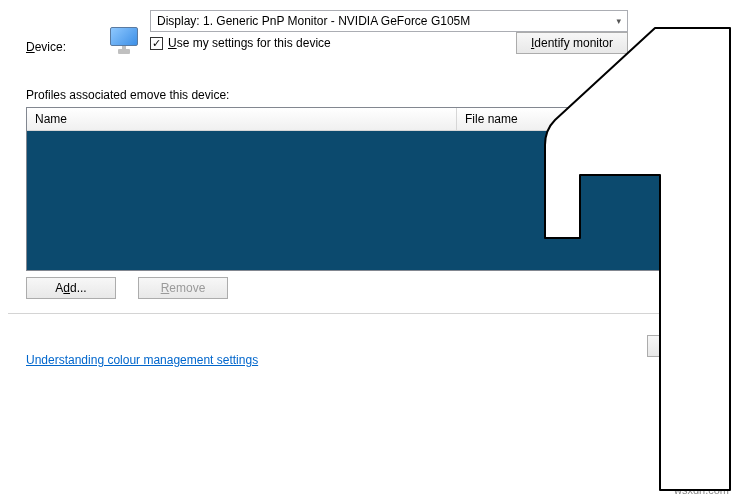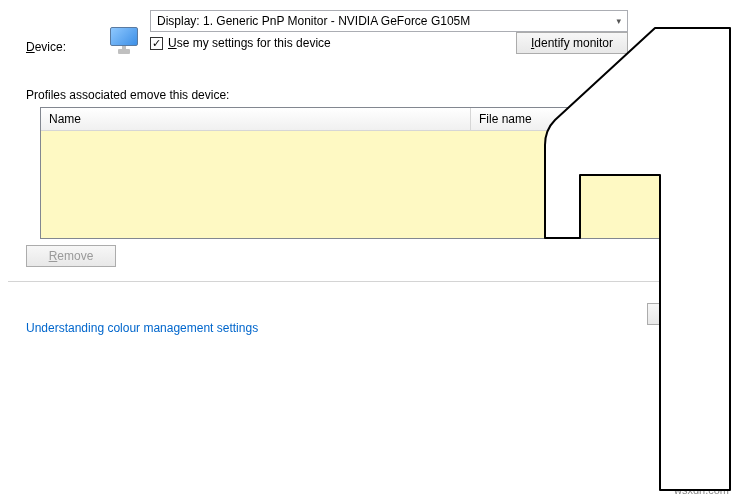--- a/index.html
+++ b/index.html
@@ -105,29 +105,30 @@
       border: 1px solid #acacac;
       background: linear-gradient(#f7f7f7,#e8e8e8);
       display: inline-flex;
       align-items: center;
       justify-content: center;
       color: #000;
       cursor: default;
     }
     .btn.disabled {
       color: #9a9a9a;
+      margin-left: 18px;
     }
     .profiles-label {
       margin: 34px 0 5px 18px;
     }
     .listview {
-      margin: 0 10px 0 32px;
+      margin: 0 10px 0 18px;
       border: 1px solid #828790;
-      height: 132px;
-      background: #fef9c3;
+      height: 164px;
+      background: #0c4a6e;
       width: 640px;
     }
     .lv-header {
       display: flex;
       height: 23px;
       background: linear-gradient(#fff,#f0f0f0);
       border-bottom: 1px solid #d6d6d6;
     }
     .lv-col {
       border-right: 1px solid #d6d6d6;
@@ -150,20 +151,21 @@
       border-top: 1px solid #d4d4d4;
     }
     .bottom-row {
       display: flex;
       justify-content: space-between;
       align-items: center;
       margin: 0 10px 0 18px;
     }
     .link {
       color: #0066cc;
+      text-decoration: underline;
       margin-top: 29px;
     }
     .overlay {
       position: absolute;
       top: 0; left: 0;
       pointer-events: none;
       z-index: 100;
     }
     .watermark {
       position: absolute;
@@ -208,20 +210,23 @@
   <div class="profiles-label">Profiles associated emove this device:</div>
 
   <div class="listview">
     <div class="lv-header">
       <div class="lv-col">Name</div>
       <div class="lv-col">File name</div>
     </div>
   </div>
 
   <div class="btn-row">
+    <span class="btn" style="min-width:90px">
+      <span>A<span class="underline">d</span>d...</span>
+    </span>
     <span class="btn disabled" style="min-width:90px">
       <span><span class="underline">R</span>emove</span>
     </span>
     <span class="spacer"></span>
   </div>
 
   <hr class="divider">
 
   <div class="bottom-row">
     <span class="link">Understanding colour management settings</span>

